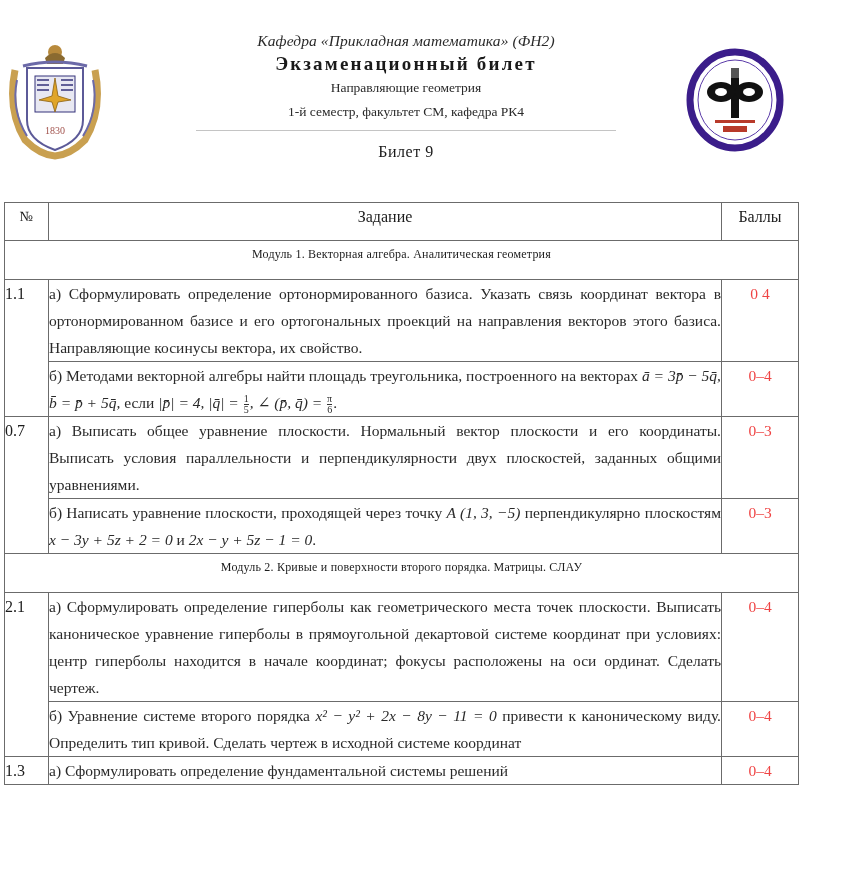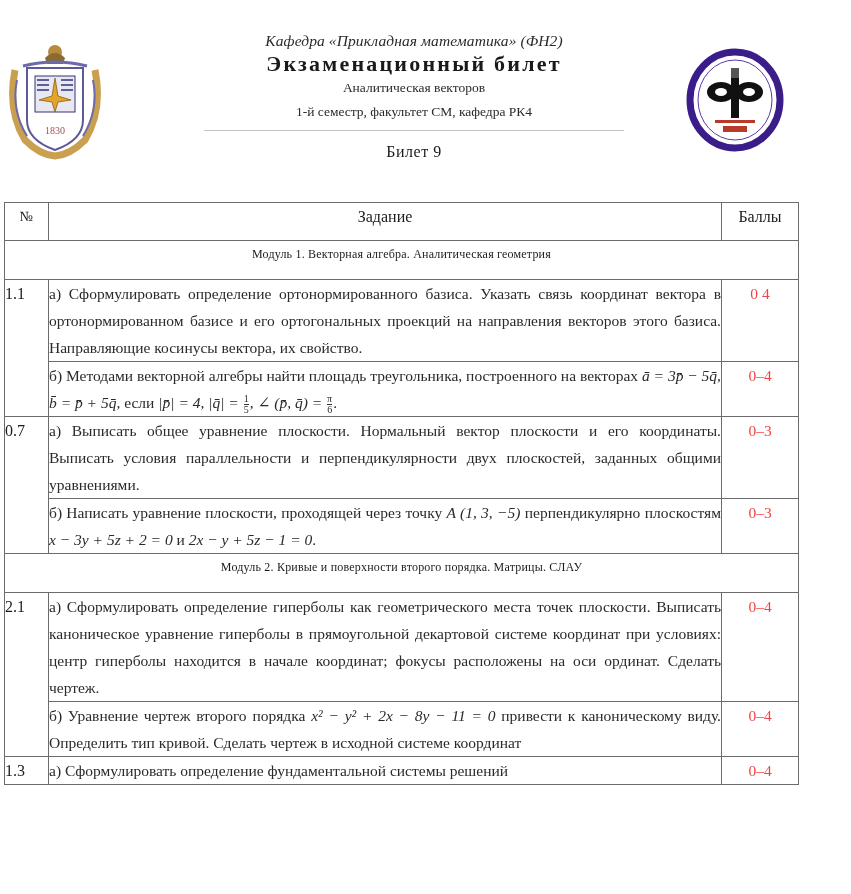--- a/index.html
+++ b/index.html
@@ -26,33 +26,33 @@
       left: 5px; top: 40px;
       width: 100px; height: 120px;
     }
     .logo-right {
       position: absolute;
       left: 685px; top: 48px;
       width: 100px; height: 104px;
     }
     .header-center {
       position: absolute;
-      left: 184px; top: 30px;
+      left: 176px; top: 30px;
       width: 460px;
       text-align: center;
     }
     .dept {
       font-style: italic;
       font-size: 15.5px;
       line-height: 22px;
       color: #2a2a2a;
       letter-spacing: 0.1px;
     }
     .doc-title {
-      font-size: 22px;
+      font-size: 19px;
       font-weight: bold;
       letter-spacing: 2.2px;
       line-height: 24px;
       color: #1a1a1a;
     }
     .subject {
       font-size: 13.5px;
       line-height: 24px;
       color: #2a2a2a;
     }
@@ -157,21 +157,21 @@
     <rect x="30" y="36" width="40" height="36" fill="#e8e8f2" stroke="#34327a" stroke-width="1"></rect>
     <path d="M32 40 h12 M32 45 h12 M32 50 h12 M56 40 h12 M56 45 h12 M56 50 h12" stroke="#34327a" stroke-width="1.5"></path>
 
     <path d="M50 38 L53 56 L66 60 L53 62 L50 72 L47 62 L34 60 L47 56 Z" fill="#e0a52a" stroke="#8a6010" stroke-width="0.8"></path>
     <text x="50" y="94" text-anchor="middle" font-size="10" fill="#a0504a" font-family="Liberation Serif, serif">1830</text>
   </svg>
 
   <div class="header-center">
     <div class="dept">Кафедра «Прикладная математика» (ФН2)</div>
     <div class="doc-title">Экзаменационный билет</div>
-    <div class="subject">Аналитическая векторов</div>
+    <div class="subject">Направляющие геометрия</div>
     <div class="semester">1-й семестр, факультет СМ, кафедра РК4</div>
     <div class="rule"></div>
     <div class="ticket">Билет 9</div>
   </div>
 
   <svg class="logo-right" viewBox="0 0 100 104">
     <ellipse cx="50" cy="52" rx="45" ry="48" fill="#ffffff" stroke="#3b1d8a" stroke-width="7"></ellipse>
     <ellipse cx="50" cy="52" rx="37" ry="40" fill="none" stroke="#5a3aa8" stroke-width="1"></ellipse>
 
     <rect x="46" y="20" width="8" height="10" fill="#555"></rect>
@@ -234,21 +234,21 @@
   </tr>
 
   <tr>
     <td class="num" rowspan="2">2.1</td>
     <td class="task">а) Сформулировать определение гиперболы как геометрического места точек плоскости. Выписать каноническое уравнение гиперболы в прямоугольной декартовой системе координат при условиях: центр гиперболы находится в начале координат; фокусы расположены на оси ординат. Сделать чертеж.</td>
     <td class="score">0–4</td>
   </tr>
 
   <tr>
     <td class="task">
-      <span>б) Уравнение чертеж второго порядка </span><span class="math">x² − y² + 2x − 8y − 11 = 0</span><span> привести к каноническому виду. Определить тип кривой. Сделать чертеж в исходной системе координат</span>
+      <span>б) Уравнение системе второго порядка </span><span class="math">x² − y² + 2x − 8y − 11 = 0</span><span> привести к каноническому виду. Определить тип кривой. Сделать чертеж в исходной системе координат</span>
     </td>
     <td class="score">0–4</td>
   </tr>
 
   <tr>
     <td class="num">1.3</td>
     <td class="task">а) Сформулировать определение фундаментальной системы решений</td>
     <td class="score">0–4</td>
   </tr>
 </tbody>

